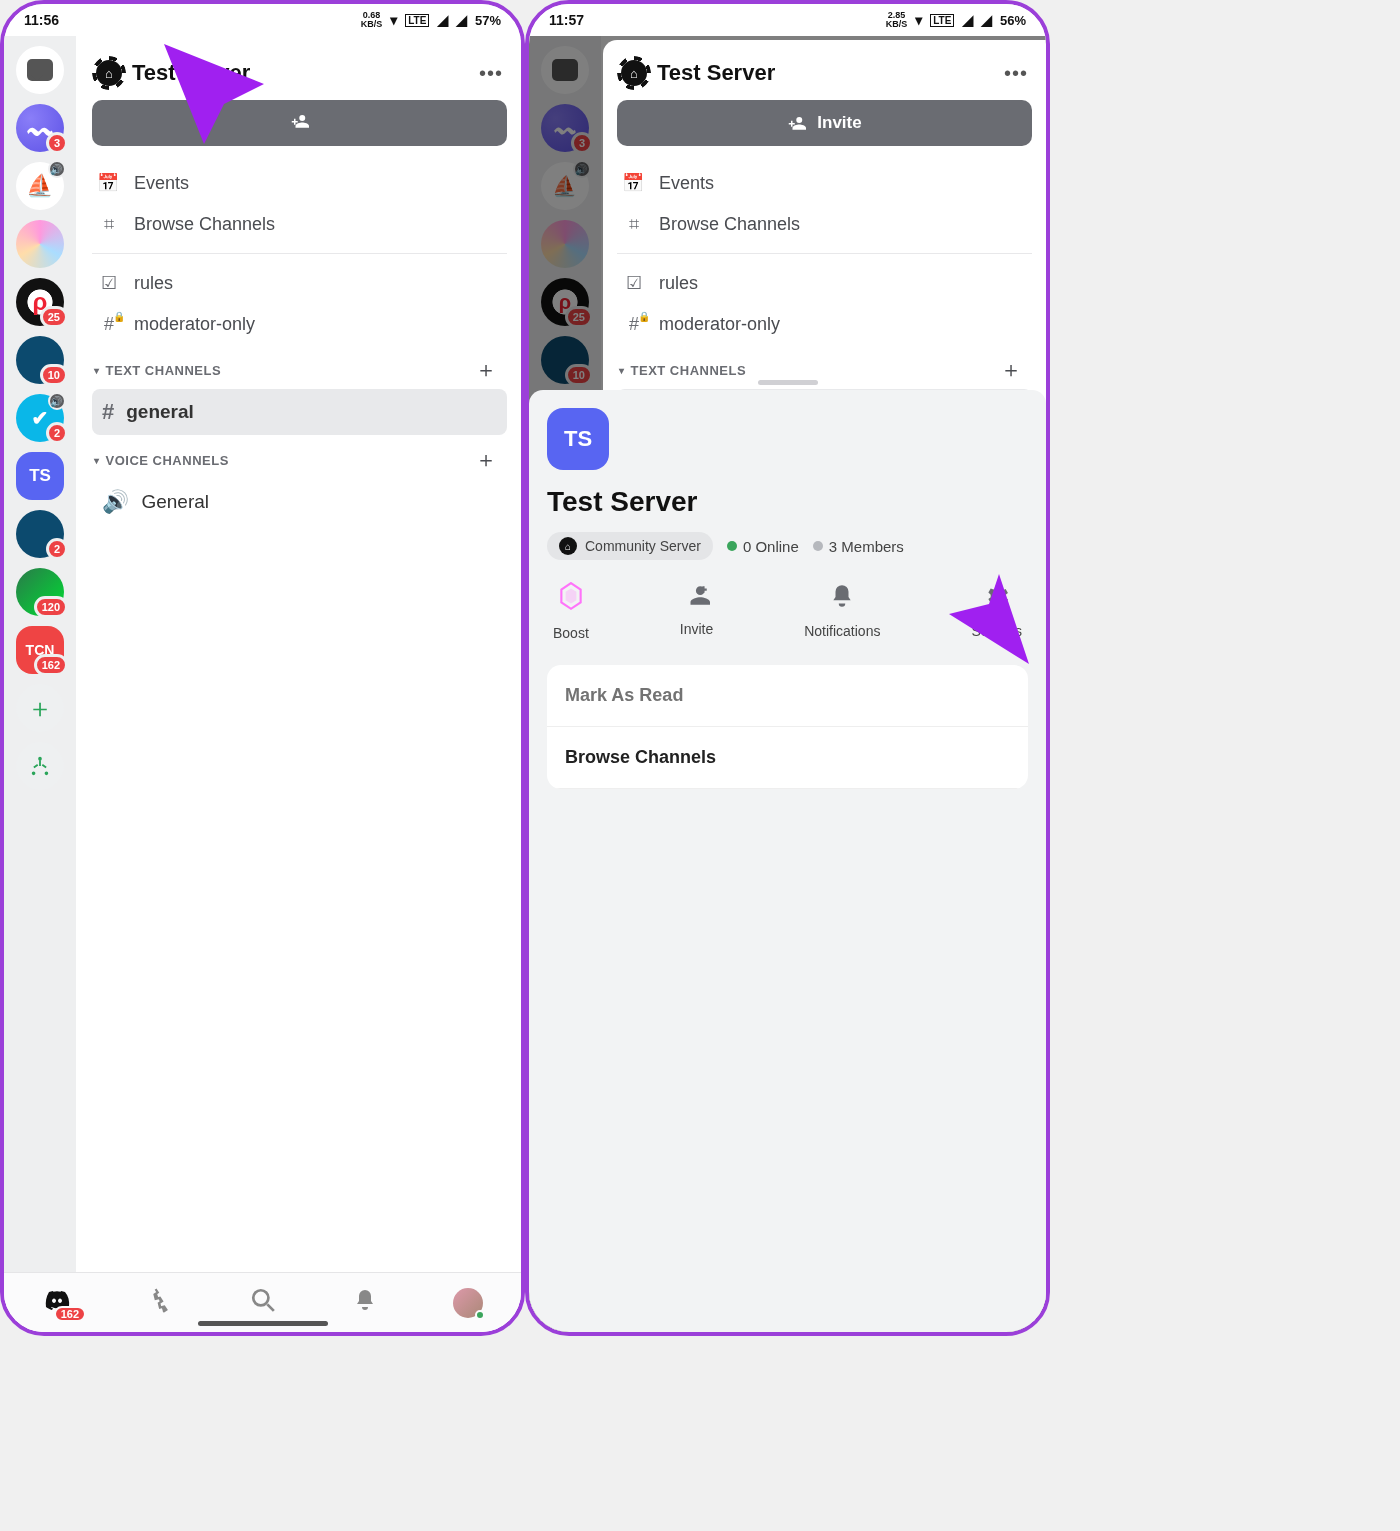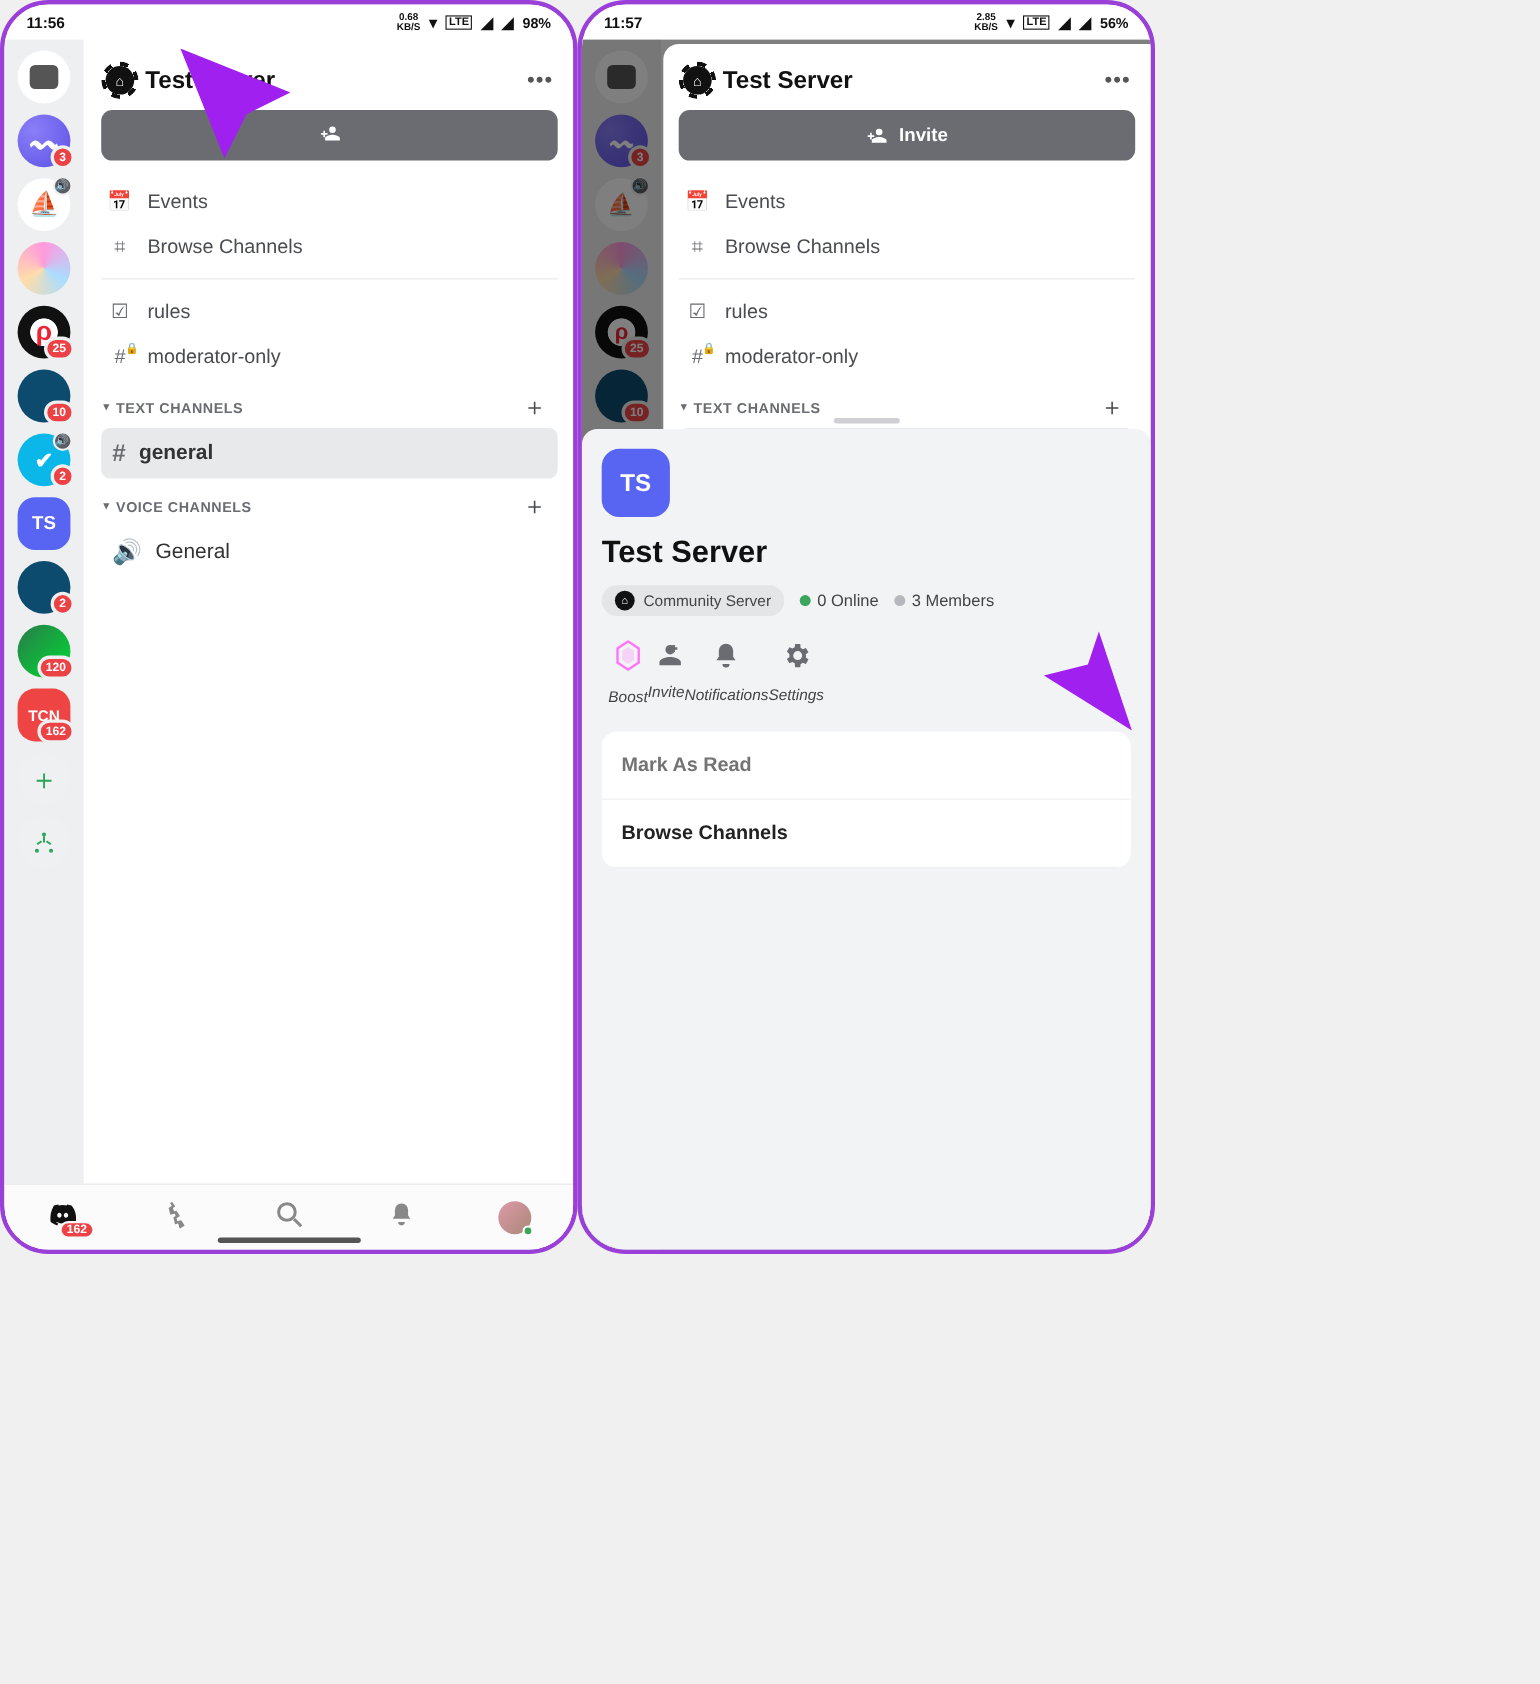--- a/index.html
+++ b/index.html
@@ -1,19 +1,19 @@
 <!DOCTYPE html>
 <html><head>
 <meta charset="utf-8">
 <style>
   * { box-sizing: border-box; margin: 0; padding: 0; }
   body { font-family: -apple-system, BlinkMacSystemFont, 'Segoe UI', sans-serif; background: #f0f0f0; }
   .container { display: flex; gap: 0; width: 1050px; }
   .phone {
-    width: 525px; height: 1140px;
+    width: 525px; height: 1336px;
     border: 4px solid #9b3fd9; border-radius: 44px;
     overflow: hidden; background: #f3f3f4;
     position: relative;
   }
   .phone-inner { background: #fff; width: 100%; height: 100%; position: relative; overflow: hidden; }
   .dimmed::after { content:""; position:absolute; inset:0; background: rgba(0,0,0,0.5); pointer-events:none; }
   
   .status-bar {
     height: 32px; display: flex; align-items: center; justify-content: space-between;
     padding: 0 20px; font-size: 14px; font-weight: 600; color:#111;
@@ -135,21 +135,21 @@
   .sheet-title { font-size:28px; font-weight:800; color:#111; margin-top:16px; }
   .chips { display:flex; gap:14px; align-items:center; margin-top:14px; flex-wrap:wrap; }
   .chip {
     background:#e4e5e7; border-radius:16px; padding:5px 12px; font-size:14px; color:#444;
     display:flex; align-items:center; gap:8px;
   }
   .chip-icon { width:18px;height:18px;border-radius:50%; background:#111; color:#fff;
     display:flex;align-items:center;justify-content:center;font-size:10px; }
   .dot { width:10px;height:10px;border-radius:50%; display:inline-block; }
   .status-text { display:flex;align-items:center;gap:6px; font-size:15px; color:#444; }
-  .actions-row { display:flex; margin-top:22px; padding:0 6px;font-style:italic; }
+  .actions-row { display:flex; justify-content:space-between; margin-top:22px; padding:0 6px; }
   .action { display:flex; flex-direction:column; align-items:center; gap:6px; font-size:14px; color:#444; }
   .action-icon { font-size:26px; color:#6a6c72; }
   .boost-icon { color:#ff73fa; }
   .sheet-list { margin-top:24px; background:#fff; border-radius:14px; overflow:hidden; }
   .sheet-list-item { padding:20px 18px; font-size:18px; font-weight:700; color:#222;
     border-bottom:1px solid #eee; }
   .sheet-list-item.muted { color:#737373; font-weight:600; }
   
   .arrow {
     position:absolute; z-index:50; pointer-events:none;
@@ -184,21 +184,21 @@
     <div class="status-bar">
       <span>11:56</span>
       <div class="status-right">
         <span class="status-kb">
           <span>0.68</span><br><span>KB/S</span>
         </span>
         <span class="one-glyph">▾</span>
         <span class="one-glyph" style="font-size:10px;border:1px solid #111;padding:0 2px;">LTE</span>
         <span class="one-glyph">◢</span>
         <span class="one-glyph">◢</span>
-        <span>98%</span>
+        <span>57%</span>
       </div>
     </div>
 
     <div class="app">
 
       <div class="server-rail">
         <div class="rail-item">
               <span class="icon-speech"></span>
             </div>
         <div class="rail-item rail-wavy">

